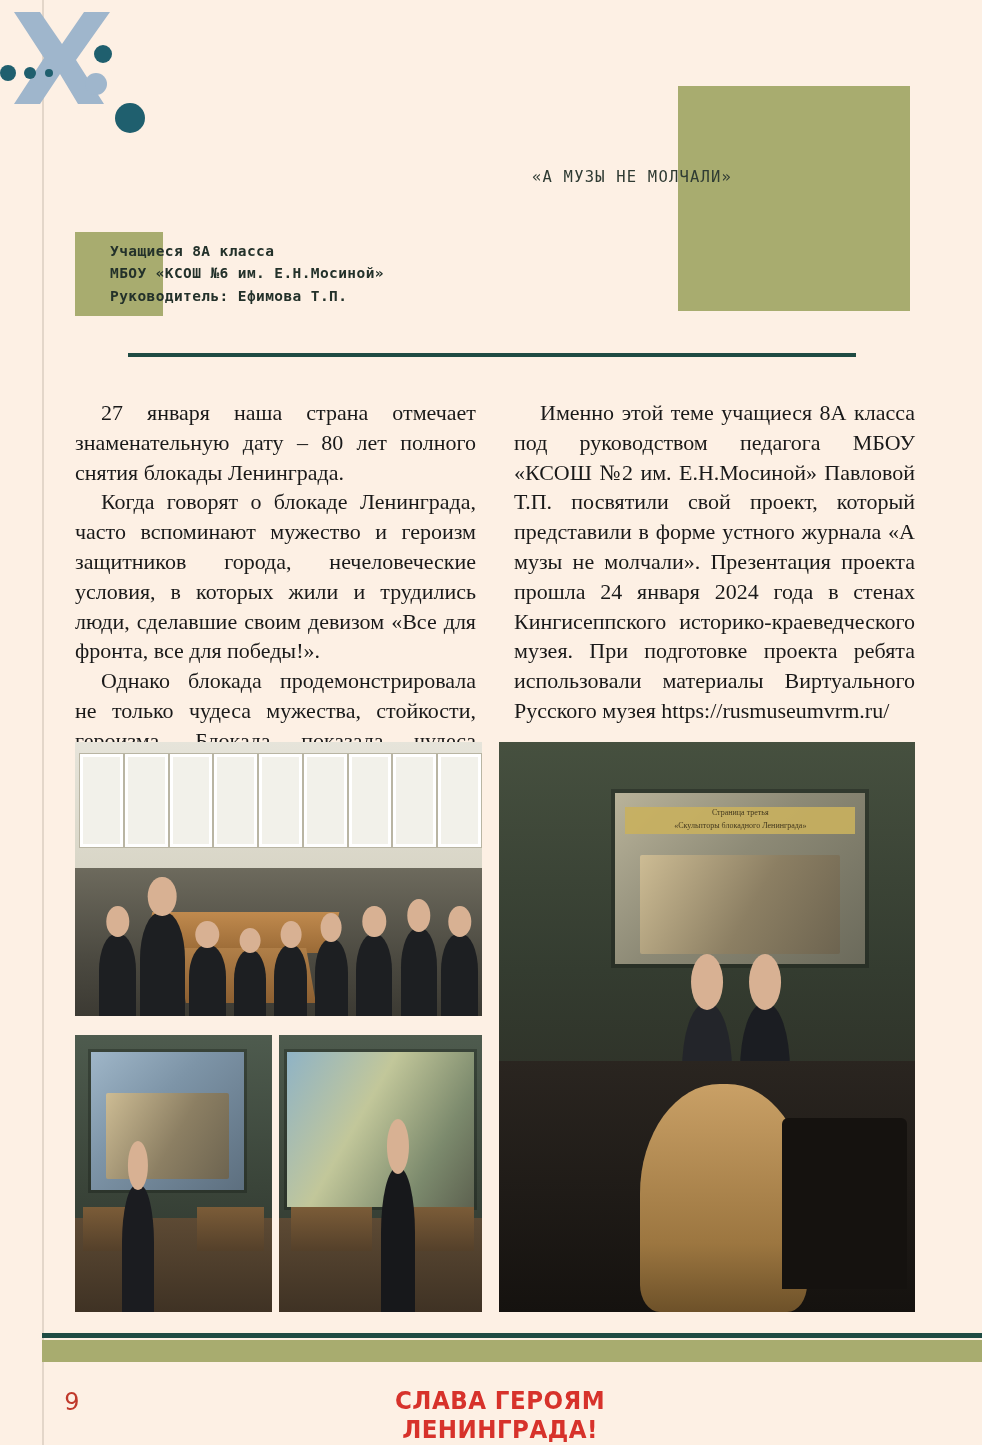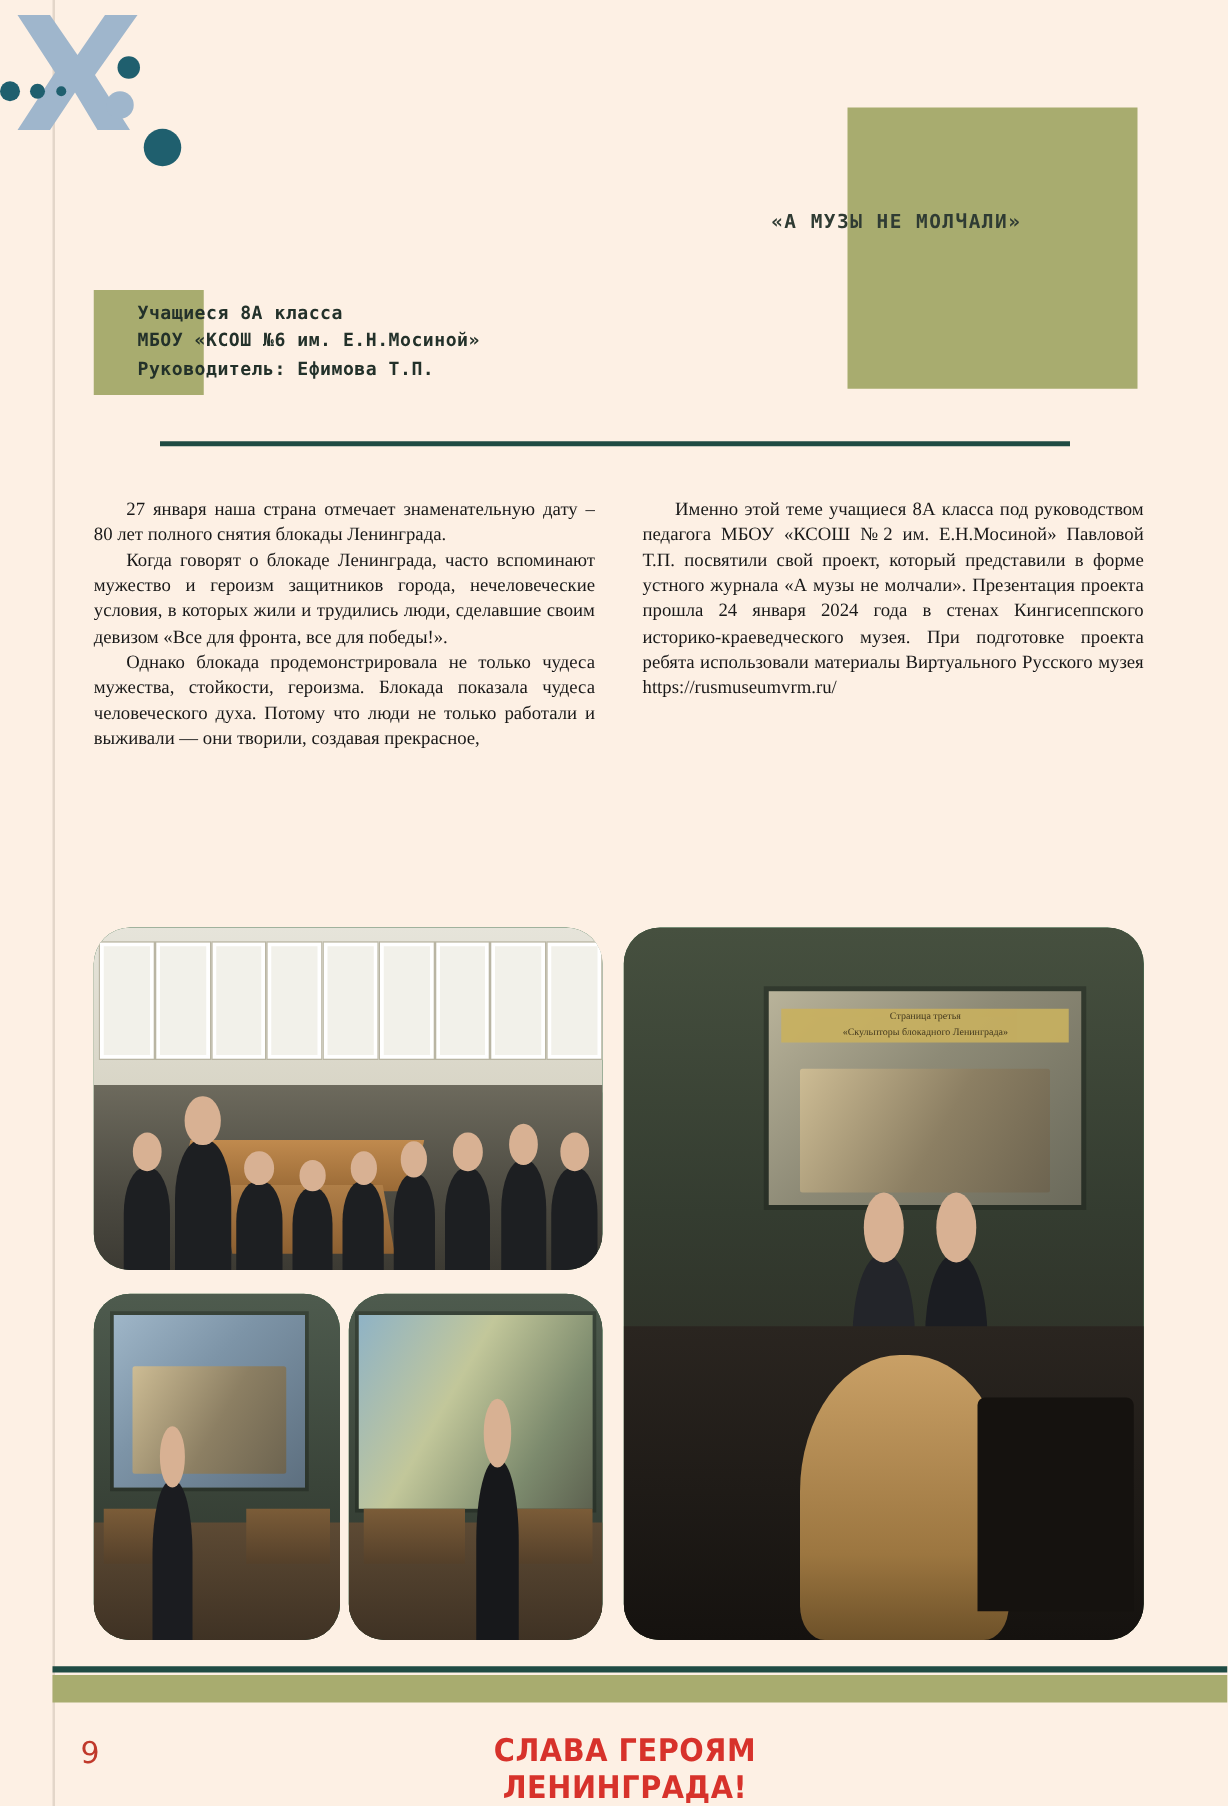--- a/index.html
+++ b/index.html
@@ -39,27 +39,27 @@
   .olive-block-right {
     position: absolute;
     left: 678px;
     top: 86px;
     width: 232px;
     height: 225px;
     background: #a8ac6f;
   }
   .header-title {
     position: absolute;
-    left: 552px;
+    left: 532px;
     top: 168px;
     width: 330px;
-    text-align: center;
+    text-align: left;
     font-family: "DejaVu Sans Mono", monospace;
     font-size: 15.5px;
-    font-weight: bold;
+    font-weight: normal;
     letter-spacing: 1.2px;
     color: #2f3b33;
   }
 
   .olive-block-left {
     position: absolute;
     left: 75px;
     top: 232px;
     width: 88px;
     height: 84px;
@@ -91,21 +91,21 @@
   .columns {
     position: absolute;
     left: 75px;
     top: 398px;
     width: 840px;
     display: flex;
     gap: 38px;
   }
   .col {
     width: 401px;
-    font-size: 15px;
+    font-size: 22px;
     line-height: 1.355;
     color: #191919;
     text-align: justify;
     text-justify: inter-word;
     hyphens: manual;
   }
   .col p {
     margin: 0;
     text-indent: 26px;
   }
@@ -114,22 +114,21 @@
   .photos {
     position: absolute;
     left: 75px;
     top: 742px;
     width: 840px;
     height: 570px;
   }
   .ph {
     position: absolute;
     overflow: hidden;
-    background: #14532d;
-    border-radius: 29px;
+    background: #a16207;
   }
   .ph-classroom  { left: 0;   top: 0;   width: 407px; height: 274px; }
   .ph-small-left { left: 0;   top: 293px; width: 197px; height: 277px; }
   .ph-small-right{ left: 204px; top: 293px; width: 203px; height: 277px; }
   .ph-tall       { left: 424px; top: 0;   width: 416px; height: 570px; }
 
   
   .scene { position: absolute; inset: 0; }
 
   

